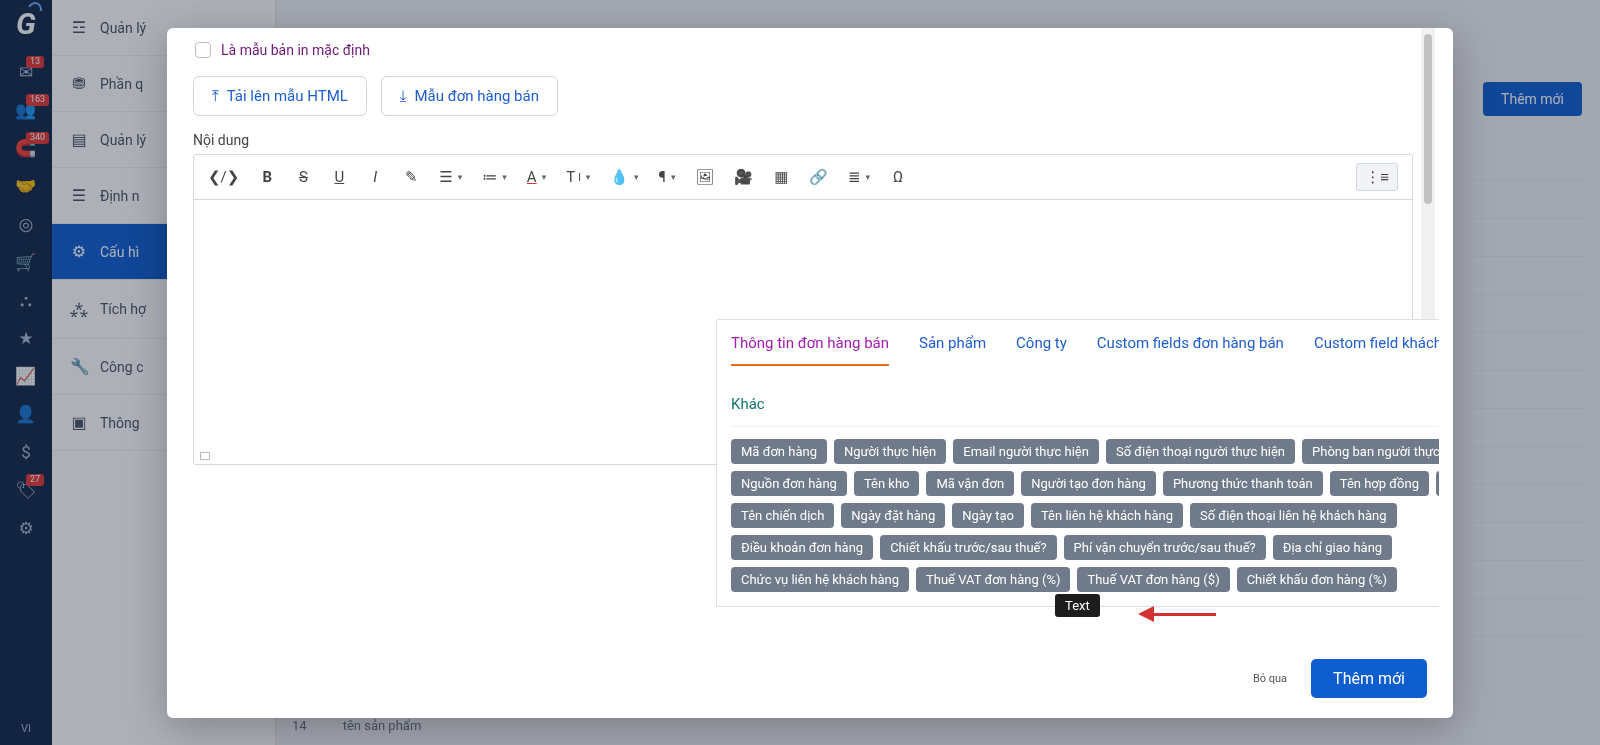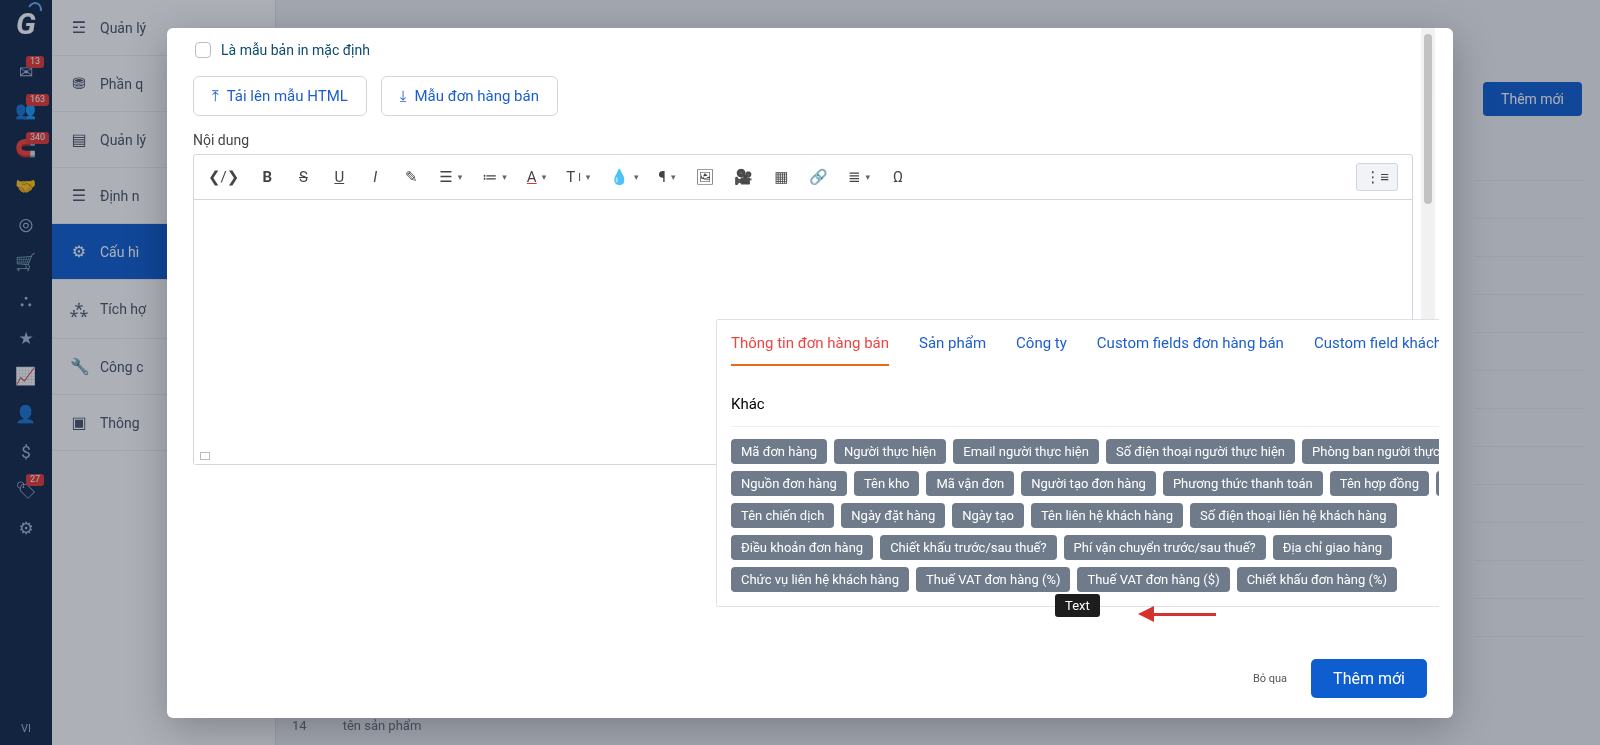--- a/index.html
+++ b/index.html
@@ -31,42 +31,42 @@
   .modal-title-box { border: 2px solid #d43131; padding: 4px 10px 4px 6px; }
   .modal-title { font-size: 22px; font-weight: 500; color: #222; }
   .modal-close { font-size: 22px; color: #777; cursor: pointer; padding: 0 6px; }
 
   .modal-body { flex: 1; overflow: hidden; padding: 0 26px 6px 26px; border-right: 14px solid transparent; position: relative; }
   .modal-scroll { position: absolute; right: 4px; top: 0; width: 14px; height: 548px; background: #f1f1f1; }
   .modal-scroll .thumb { width: 8px; margin-left: 3px; background: #c2c2c2; border-radius: 4px; height: 170px; margin-top: 6px; }
 
   .chk-row { display: flex; align-items: center; gap: 10px; margin: 14px 0 18px 2px; }
   .chk { width: 16px; height: 16px; border: 1.5px solid #b8bec8; border-radius: 4px; }
-  .chk-label { font-size: 14px; color: #0c4a6e; }
+  .chk-label { font-size: 14px; color: #701a75; }
 
   .btn-row { display: flex; gap: 14px; margin-bottom: 16px; }
   .btn-outline { display: inline-flex; align-items: center; gap: 8px; border: 1px solid #cfd6e0; background: #fff; color: #1d5ecf; padding: 10px 18px; border-radius: 6px; font-size: 15px; cursor: pointer; }
 
   .section-label { font-size: 14px; color: #444; margin-bottom: 6px; }
 
   .editor { border: 1px solid #d0d7de; border-radius: 3px; }
   .toolbar { display: flex; align-items: center; gap: 20px; padding: 8px 14px; border-bottom: 1px solid #d0d7de; color: #444; font-size: 15px; }
   .toolbar .tbi { display: inline-flex; align-items: center; gap: 3px; cursor: pointer; min-width: 16px; justify-content: center; }
   .toolbar .tbi.caret::after { content: "▾"; font-size: 9px; color: #666; margin-left: 2px; }
   .toolbar .spacer { flex: 1; }
   .toolbar .tbi.box { border: 1px solid #cfd6e0; background: #f1f3f6; padding: 4px 8px; border-radius: 3px; }
 
   .editor-body { height: 264px; background: #fff; position: relative; }
   .editor-body .corner { position: absolute; left: 6px; bottom: 4px; width: 10px; height: 8px; border: 1px solid #bbb; }
 
   
   .tag-panel { position: absolute; left: 549px; top: 291px; width: 828px; background: #fff; border: 1px solid #dbe1ea; border-radius: 2px; padding: 0 14px 14px; }
   .tab-row { display: flex; flex-wrap: wrap; gap: 30px; padding-top: 14px; border-bottom: 1px solid #eef0f4; }
   .tab { font-size: 15px; color: #1d5ecf; padding-bottom: 12px; cursor: pointer; }
-  .tab.active { color: #ef4444; border-bottom: 2px solid #e86a1a; margin-bottom: -1px; }
+  .tab.active { color: #a21caf; border-bottom: 2px solid #e86a1a; margin-bottom: -1px; }
   .tag-area { display: flex; flex-wrap: wrap; gap: 7px; padding-top: 12px; }
   .tag { background: #6f7b8b; color: #fff; font-size: 13px; padding: 5px 10px; border-radius: 4px; cursor: pointer; white-space: nowrap; }
 
   
   .tooltip { position: absolute; background: #1d1d1d; color: #fff; font-size: 13px; padding: 4px 10px; border-radius: 3px; left: 1055px; top: 594px; }
 
   
   .arrow-ann { position: absolute; left: 1138px; top: 606px; display: flex; align-items: center; }
   .arrow-ann .head { width: 0; height: 0; border-top: 8px solid transparent; border-bottom: 8px solid transparent; border-right: 16px solid #d43131; }
   .arrow-ann .line { width: 62px; height: 3px; background: #d43131; }
@@ -232,21 +232,21 @@
 
     <div class="dit">DIT</div>
 
     <div class="tag-panel">
       <div class="tab-row">
         <div class="tab active">Thông tin đơn hàng bán</div>
         <div class="tab">Sản phẩm</div>
         <div class="tab">Công ty</div>
         <div class="tab">Custom fields đơn hàng bán</div>
         <div class="tab">Custom field khách hàng</div>
-        <div class="tab active" style="border-bottom-color:transparent;color:#000000">Khác</div>
+        <div class="tab active" style="border-bottom-color:transparent;color:#0f766e">Khác</div>
       </div>
       <div class="tag-area" id="tag-area">
           <div class="tag">Mã đơn hàng</div>
           <div class="tag">Người thực hiện</div>
           <div class="tag">Email người thực hiện</div>
           <div class="tag">Số điện thoại người thực hiện</div>
           <div class="tag">Phòng ban người thực hiện</div>
           <div class="tag">Nguồn đơn hàng</div>
           <div class="tag">Tên kho</div>
           <div class="tag">Mã vận đơn</div>

